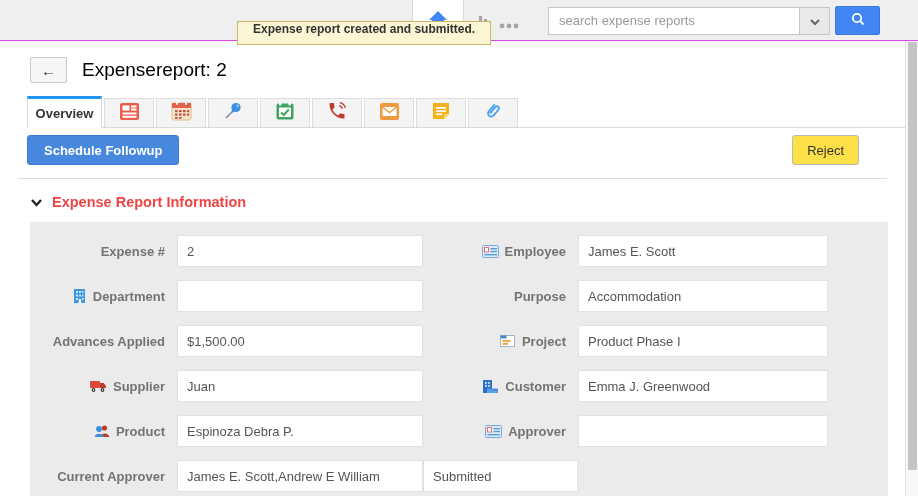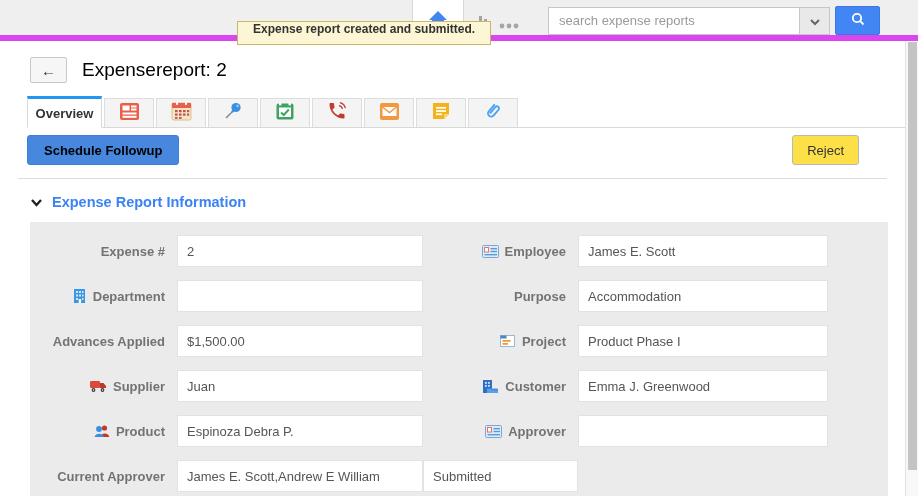--- a/index.html
+++ b/index.html
@@ -4,21 +4,21 @@
 <style>
   * { margin:0; padding:0; box-sizing:border-box; }
   body { background:#fff; }
   .screen {
     position:relative; width:918px; height:496px; overflow:hidden;
     background:#fff; font-family:"Liberation Sans", sans-serif;
   }
 
   
   .topbar { position:absolute; top:0; left:0; right:0; height:41px;
-    background:#efefef; border-bottom:6px solid #d946ef; z-index:2; }
+    background:#efefef; border-bottom:1px solid #d946ef; z-index:2; }
   .home-tab { position:absolute; left:412px; top:0; width:52px; height:41px;
     background:#fff; border-left:1px solid #d8d8d8; border-right:1px solid #d8d8d8;
     display:flex; align-items:center; justify-content:center; cursor:pointer; }
   .chart-btn { position:absolute; left:472px; top:12px; cursor:pointer; }
   .dots-btn { position:absolute; left:498px; top:16px; cursor:pointer; }
   .search-group { position:absolute; right:38px; top:6px; display:flex; align-items:center; }
   .search-input { width:252px; height:28px; border:1px solid #c6c6c6; padding:0 10px;
     font-size:13px; color:#333; font-family:"Liberation Sans", sans-serif; outline:none; }
   .search-input::placeholder { color:#9a9a9a; }
   .search-dd { width:30px; height:28px; background:#e9e9e9; border:1px solid #c6c6c6;
@@ -48,31 +48,31 @@
     border-bottom:1px solid #fff;
     display:flex; align-items:center; justify-content:center;
     font-size:13px; font-weight:bold; color:#333; cursor:pointer; }
   .icon-tab { height:29px; width:50px; background:#f4f4f4; border:1px solid #ddd;
     border-bottom:none; margin-left:2px; display:flex; align-items:center;
     justify-content:center; cursor:pointer; }
 
   .action-row { margin:7px 36px 0 27px; display:flex; align-items:center; }
   .btn { height:30px; border-radius:3px; font-size:13px; cursor:pointer;
     font-family:"Liberation Sans", sans-serif; display:flex; align-items:center; }
-  .btn-primary { background:#4788de; color:#000000; border:1px solid #3f7ed0;
+  .btn-primary { background:#4788de; color:#ffffff; border:1px solid #3f7ed0;
     padding:0 16px; font-weight:bold; }
   .btn-default { background:#fde047; color:#333; border:1px solid #b9b9b9;
     padding:0 14px; }
   .flex-spacer { flex:1; }
   .gap10 { width:10px; }
 
   .divider { margin:13px 18px 0 18px; border-top:1px solid #ddd; }
 
   .section-head { margin:15px 0 0 30px; display:flex; align-items:center; gap:9px; }
-  .section-title { font-size:14.5px; font-weight:bold; color:#3b82f6; }
+  .section-title { font-size:14.5px; font-weight:bold; color:#ef4444; }
   .chev { display:flex; cursor:pointer; }
 
   
   .panel { margin:12px 0 0 30px; width:858px; min-height:290px; background:#ebebeb;
     padding:13px 0 20px 0; display:grid;
     grid-template-columns:147px 246px 155px 250px; row-gap:13px; align-items:center; }
   .f-label { display:flex; justify-content:flex-end; align-items:center; gap:6px;
     padding-right:12px; font-size:13px; font-weight:bold; color:#737373; text-align:right; }
   .f-input { height:32px; width:100%; border:1px solid #e2e2e2; background:#fff;
     padding:0 9px; font-size:13px; color:#555;

